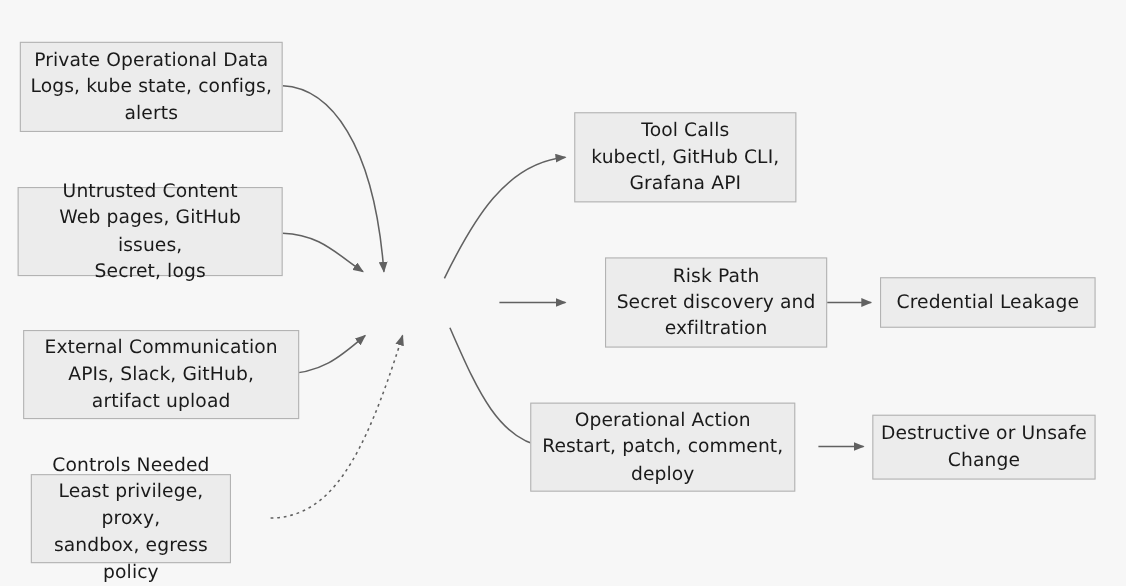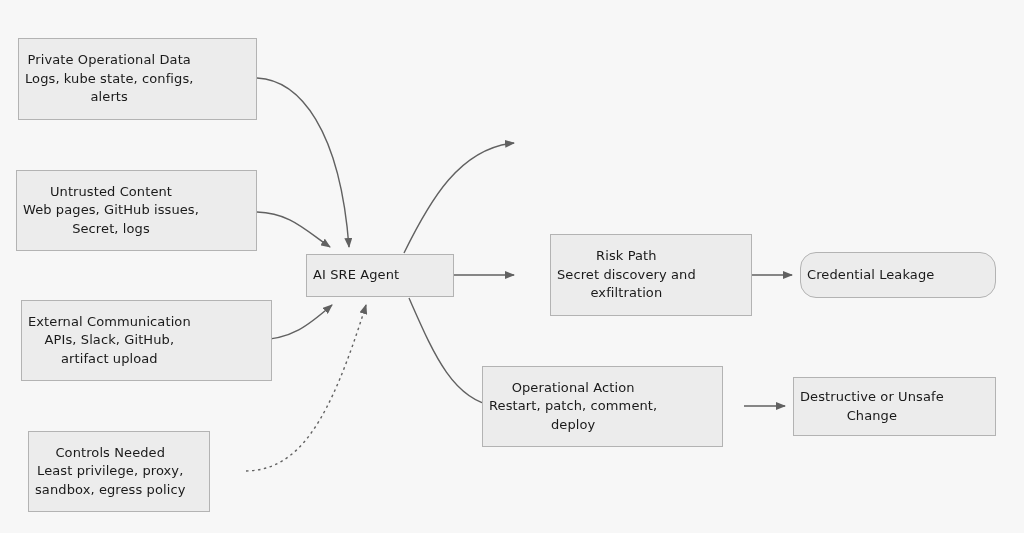--- a/index.html
+++ b/index.html
@@ -29,23 +29,24 @@
     height: 533px;
     pointer-events: none;
   }
   .node {
     position: absolute;
     box-sizing: border-box;
     background: #ececec;
     border: 1.3px solid #b3b3b3;
     display: flex;
     align-items: center;
+    justify-content: center;
     text-align: center;
     color: #1a1a1a;
-    font-size: 13px;
+    font-size: 17px;
     line-height: 1.42;
     letter-spacing: 0.1px;
   }
   .node .node-text {
     display: block;
     white-space: pre-line;
     padding: 0 6px;
   }
 </style>
 </head>
@@ -89,38 +90,40 @@
 APIs, Slack, GitHub,
 artifact upload</span>
   </div>
 
   <div class="node" style="left: 28px; top: 431px; width: 182px; height: 81px; background: rgb(236, 236, 236); border-color: rgb(179, 179, 179); color: rgb(26, 26, 26);">
     <span class="node-text">Controls Needed
 Least privilege, proxy,
 sandbox, egress policy</span>
   </div>
 
-  <div class="node" style="left: 306px; top: 254px; width: 148px; height: 43px; background: rgb(236, 236, 236); border-color: rgb(179, 179, 179); color: rgb(26, 26, 26);">
-    <span class="node-text">AI SRE Agent</span>
+
+  <div class="node" style="left: 522px; top: 102px; width: 202px; height: 82px; background: rgb(236, 236, 236); border-color: rgb(179, 179, 179); color: rgb(26, 26, 26);">
+    <span class="node-text">Tool Calls
+kubectl, GitHub CLI,
+Grafana API</span>
   </div>
-
 
   <div class="node" style="left: 522px; top: 234px; width: 202px; height: 82px; background: rgb(236, 236, 236); border-color: rgb(179, 179, 179); color: rgb(26, 26, 26); margin-left: 28px;">
     <span class="node-text">Risk Path
 Secret discovery and
 exfiltration</span>
   </div>
 
   <div class="node" style="left: 482px; top: 366px; width: 241px; height: 81px; background: rgb(236, 236, 236); border-color: rgb(179, 179, 179); color: rgb(26, 26, 26);">
     <span class="node-text">Operational Action
 Restart, patch, comment,
 deploy</span>
   </div>
 
-  <div class="node" style="left: 800px; top: 252px; width: 196px; height: 46px; background: rgb(236, 236, 236); border-color: rgb(179, 179, 179); color: rgb(26, 26, 26); border-radius: 16px;">
+  <div class="node" style="left: 800px; top: 252px; width: 196px; height: 46px; background: rgb(236, 236, 236); border-color: rgb(179, 179, 179); color: rgb(26, 26, 26);">
     <span class="node-text">Credential Leakage</span>
   </div>
 
   <div class="node" style="left: 793px; top: 377px; width: 203px; height: 59px; background: rgb(236, 236, 236); border-color: rgb(179, 179, 179); color: rgb(26, 26, 26);">
     <span class="node-text">Destructive or Unsafe
 Change</span>
   </div>
 
 </div>
 

